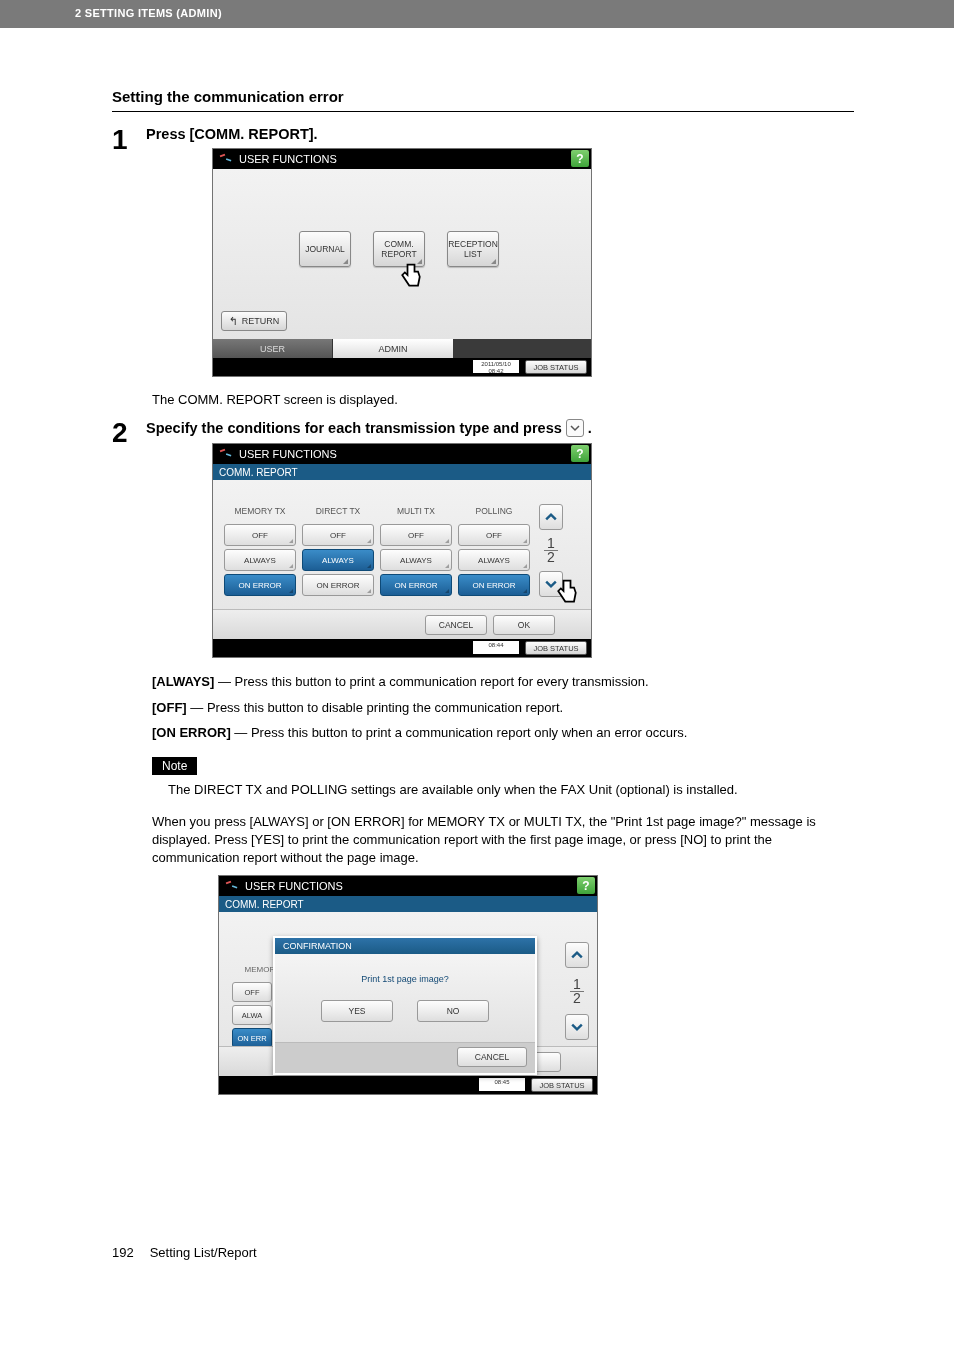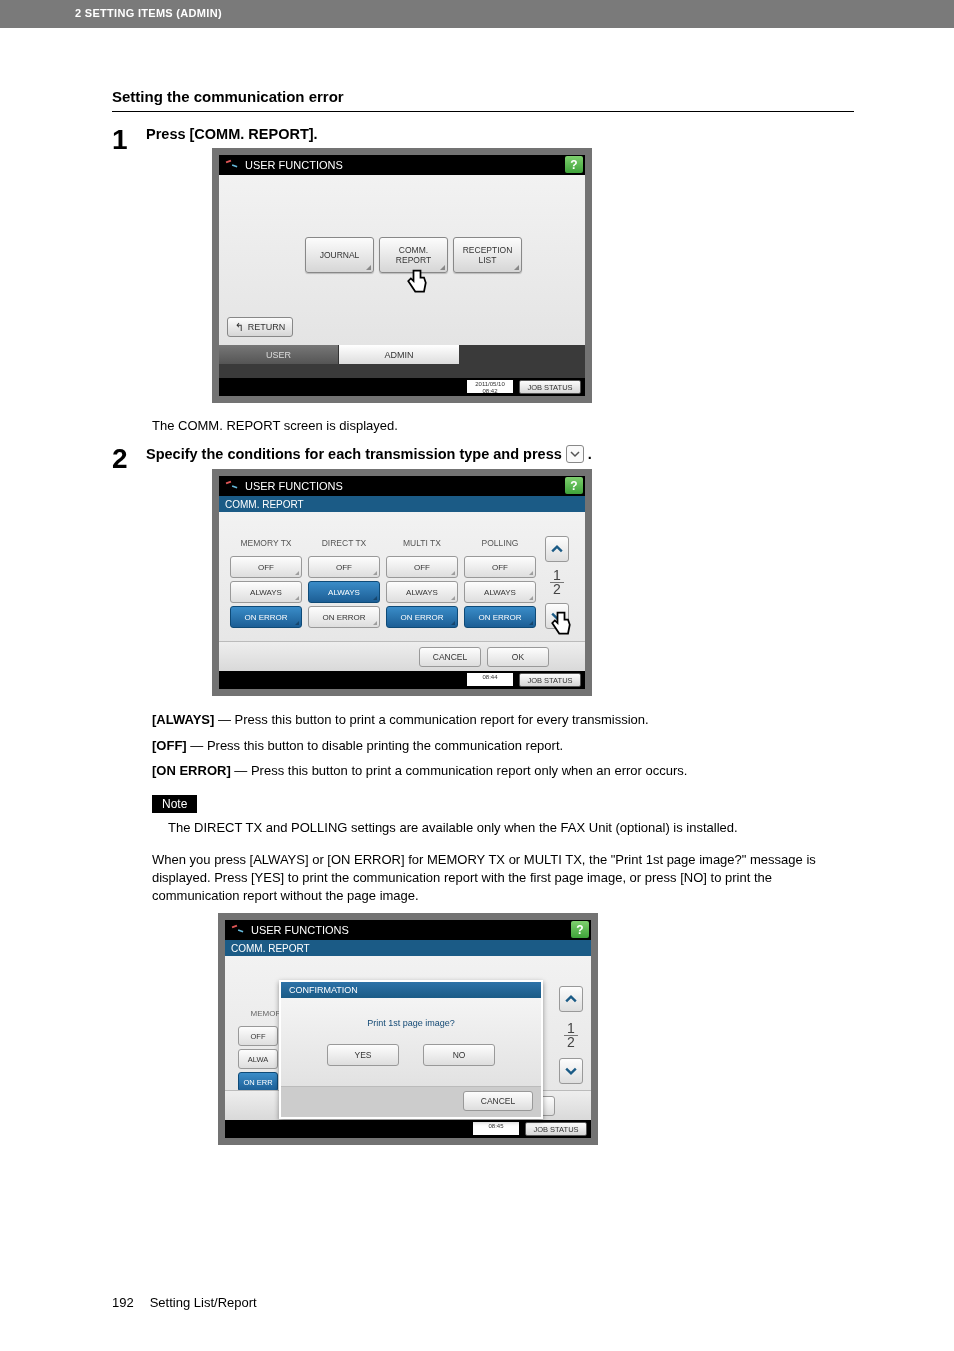--- a/index.html
+++ b/index.html
@@ -17,32 +17,32 @@
   .step-heading { font-size: 14.5px; font-weight: bold; margin-bottom: 6px; display: flex; align-items: center; flex-wrap: wrap; gap: 4px; }
 
   .desc { font-size: 13px; margin: 6px 0 0 40px; line-height: 1.4; }
   .note-box { display: inline-block; background: #000; color: #fff; font-size: 12px; padding: 2px 10px; margin: 14px 0 6px 40px; }
   .note-text { font-size: 13px; margin: 0 0 14px 56px; line-height: 1.4; }
   .block-para { font-size: 13px; margin: 14px 0 8px 40px; line-height: 1.4; }
   .legend { font-size: 13px; margin: 6px 0 0 40px; line-height: 1.5; }
   .legend b { font-weight: bold; }
 
   
-  .panel { width: 380px; margin: 0 0 6px 66px; border: 7px solid #737373; background: #2e2e2f; position: relative; font-size: 10px; }
+  .panel { width: 380px; margin: 0 0 6px 66px; border: 1px solid #737373; background: #2e2e2f; position: relative; font-size: 10px; }
   .panel-inner { background: linear-gradient(#eee,#e2e2e2); }
   .panel-header { background: #000; color: #fff; font-size: 11px; height: 20px; display: flex; align-items: center; padding: 0 0 0 6px; position: relative; }
   .panel-header .hicon { width:14px; height:14px; margin-right:6px; display:flex; align-items:center; justify-content:center; }
   .help-btn { position:absolute; right:2px; top:1px; width:18px; height:17px; background: linear-gradient(#7fd06f,#3fa33a); color:#fff; font-weight:bold; display:flex; align-items:center; justify-content:center; border-radius:2px; font-size:12px; }
 
   .panel1-body { height: 170px; position: relative; background: linear-gradient(#f2f2f2,#e4e4e4); }
-  .main-btn { position:absolute; width:69px; height:36px; background: linear-gradient(#fcfcfc,#d6d6d6); border:1px solid #888; border-radius:3px; font-size:8.5px; display:flex; align-items:center; justify-content:center; text-align:center; color:#333; box-shadow: 0 1px 1px rgba(0,0,0,0.2); }
+  .main-btn { position:absolute; width:52px; height:36px; background: linear-gradient(#fcfcfc,#d6d6d6); border:1px solid #888; border-radius:3px; font-size:8.5px; display:flex; align-items:center; justify-content:center; text-align:center; color:#333; box-shadow: 0 1px 1px rgba(0,0,0,0.2); }
   .main-btn .corner { position:absolute; right:2px; bottom:2px; width:0; height:0; border-left:5px solid transparent; border-bottom:5px solid #888; }
   .return-btn { position:absolute; left:8px; bottom:8px; width:66px; height:20px; background: linear-gradient(#fcfcfc,#d6d6d6); border:1px solid #888; border-radius:3px; font-size:9px; display:flex; align-items:center; justify-content:center; gap:4px; color:#333; }
   .return-btn::before { content:"↰"; font-size:11px; }
-  .tabs { display:flex; height:33px; background:#3a3a3a; }
+  .tabs { display:flex; height:19px; background:#3a3a3a; }
   .tab { width:120px; height:19px; display:flex; align-items:center; justify-content:center; font-size:9px; }
   .tab.inactive { background: linear-gradient(#777,#555); color:#ddd; border-right:1px solid #333; }
   .tab.active { background: linear-gradient(#fff,#ddd); color:#333; }
   .statusbar { background:#000; height:18px; position:relative; }
   .status-time { position:absolute; right:72px; top:2px; width:46px; height:13px; background:#fff; font-size:6px; color:#333; text-align:center; line-height:6.5px; padding-top:1px; }
   .status-job { position:absolute; right:4px; top:2px; width:62px; height:14px; background: linear-gradient(#fcfcfc,#d6d6d6); border:1px solid #555; border-radius:2px; font-size:7.5px; display:flex; align-items:center; justify-content:center; color:#333; }
 
   .finger { position:absolute; width:28px; height:28px; pointer-events:none; }
   .finger svg { width:100%; height:100%; }
 

